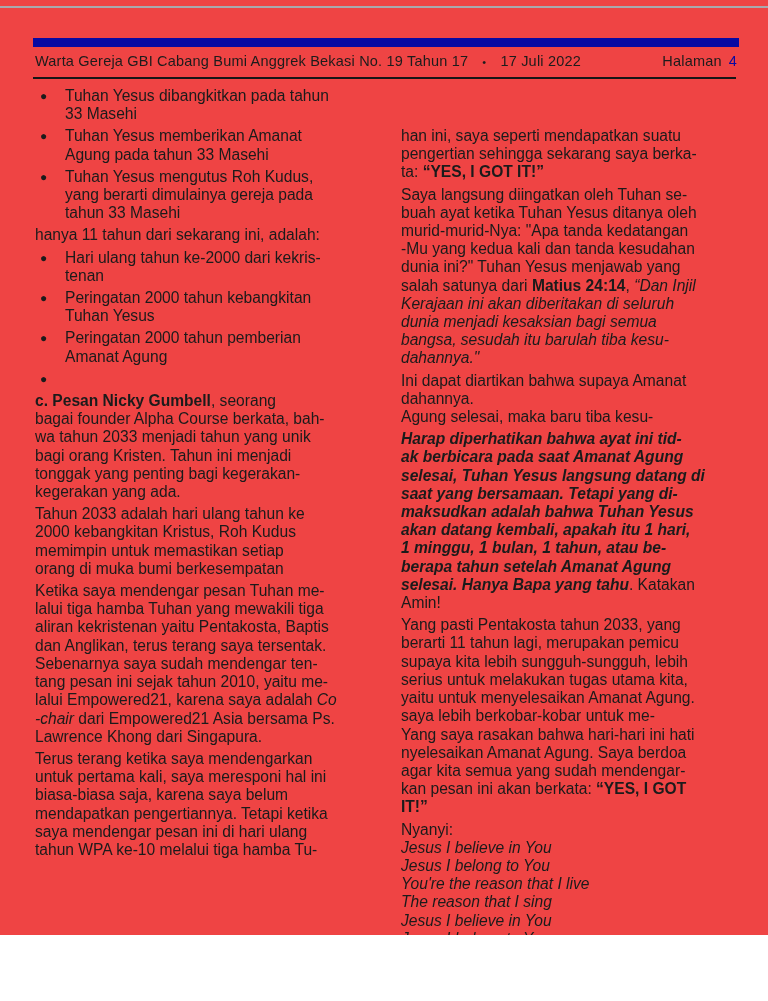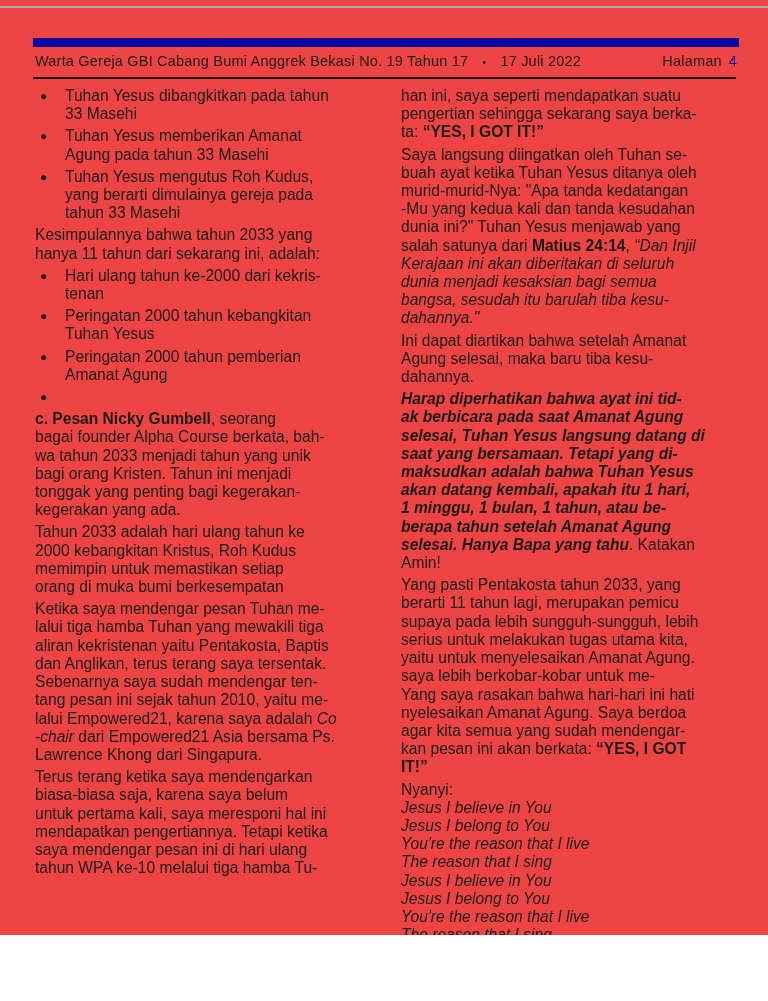--- a/index.html
+++ b/index.html
@@ -21,21 +21,21 @@
   .header-sep{margin:0 14px;font-size:11px;}
   .header-spacer{flex:1;}
   .page-num{margin-left:7px;}
   .header-rule{position:absolute;left:33px;top:77px;width:703px;height:2px;background:#161616;}
   .content{
     position:absolute;left:35px;top:87px;width:714px;
     display:flex;gap:19px;
     font-size:15.6px;line-height:18.2px;
   }
   .col-left{width:347px;flex:0 0 347px;}
-  .col-right{width:348px;flex:0 0 348px;}
+  .col-right{width:348px;flex:0 0 348px;margin-top:40px;}
   .para{margin:0 0 4px 0;}
   .bullet-item{display:flex;margin:0 0 4px 0;}
   .bullet-dot{flex:0 0 30px;width:30px;padding-left:5px;box-sizing:border-box;font-size:12px;}
   .bullet-text{flex:1;}
   .ln{white-space:nowrap;}
   .footer-bar{position:absolute;left:33px;top:945px;width:706px;height:9px;}
   .footer-text{
     position:absolute;left:47px;top:956px;
     font-size:18.5px;font-weight:bold;color:#000;
     letter-spacing:-0.2px;transform:scaleX(0.97);transform-origin:left center;
@@ -80,21 +80,20 @@
         </div>
         <div class="bullet-item">
           <span class="bullet-dot">●</span>
           <div class="bullet-text">
             <div class="ln">Tuhan Yesus mengutus Roh Kudus,</div>
             <div class="ln">yang berarti dimulainya gereja pada</div>
             <div class="ln">tahun 33 Masehi</div>
           </div>
         </div>
         <div class="para">
-          <div class="ln">Kesimpulannya bahwa tahun 2033 yang</div>
           <div class="ln">hanya 11 tahun dari sekarang ini, adalah:</div>
         </div>
         <div class="bullet-item">
           <span class="bullet-dot">●</span>
           <div class="bullet-text">
             <div class="ln">Hari ulang tahun ke-2000 dari kekris-</div>
             <div class="ln">tenan</div>
           </div>
         </div>
         <div class="bullet-item">
@@ -136,22 +135,22 @@
           <div class="ln">aliran kekristenan yaitu Pentakosta, Baptis</div>
           <div class="ln">dan Anglikan, terus terang saya tersentak.</div>
           <div class="ln">Sebenarnya saya sudah mendengar ten-</div>
           <div class="ln">tang pesan ini sejak tahun 2010, yaitu me-</div>
           <div class="ln">lalui Empowered21, karena saya adalah <i>Co</i></div>
           <div class="ln"><i>-chair</i> dari Empowered21 Asia bersama Ps.</div>
           <div class="ln">Lawrence Khong dari Singapura.</div>
         </div>
         <div class="para">
           <div class="ln">Terus terang ketika saya mendengarkan</div>
+          <div class="ln">untuk pertama kali, saya meresponi hal ini</div>
           <div class="ln">biasa-biasa saja, karena saya belum</div>
-          <div class="ln">untuk pertama kali, saya meresponi hal ini</div>
           <div class="ln">mendapatkan pengertiannya. Tetapi ketika</div>
           <div class="ln">saya mendengar pesan ini di hari ulang</div>
           <div class="ln">tahun WPA ke-10 melalui tiga hamba Tu-</div>
         </div>
       </div>
     <div class="col-right">
         <div class="para">
           <div class="ln">han ini, saya seperti mendapatkan suatu</div>
           <div class="ln">pengertian sehingga sekarang saya berka-</div>
           <div class="ln">ta: <b>“YES, I GOT IT!”</b></div>
@@ -162,40 +161,40 @@
           <div class="ln">murid-murid-Nya: "Apa tanda kedatangan</div>
           <div class="ln">-Mu yang kedua kali dan tanda kesudahan</div>
           <div class="ln">dunia ini?" Tuhan Yesus menjawab yang</div>
           <div class="ln">salah satunya dari <b>Matius 24:14</b>, <i>“Dan Injil</i></div>
           <div class="ln"><i>Kerajaan ini akan diberitakan di seluruh</i></div>
           <div class="ln"><i>dunia menjadi kesaksian bagi semua</i></div>
           <div class="ln"><i>bangsa, sesudah itu barulah tiba kesu-</i></div>
           <div class="ln"><i>dahannya."</i></div>
         </div>
         <div class="para">
-          <div class="ln">Ini dapat diartikan bahwa setelah Amanat</div>
+          <div class="ln">Ini dapat diartikan bahwa supaya Amanat</div>
+          <div class="ln">dahannya.</div>
           <div class="ln">Agung selesai, maka baru tiba kesu-</div>
-          <div class="ln">dahannya.</div>
         </div>
         <div class="para">
           <div class="ln"><b><i>Harap diperhatikan bahwa ayat ini tid-</i></b></div>
           <div class="ln"><b><i>ak berbicara pada saat Amanat Agung</i></b></div>
           <div class="ln"><b><i>selesai, Tuhan Yesus langsung datang di</i></b></div>
           <div class="ln"><b><i>saat yang bersamaan. Tetapi yang di-</i></b></div>
           <div class="ln"><b><i>maksudkan adalah bahwa Tuhan Yesus</i></b></div>
           <div class="ln"><b><i>akan datang kembali, apakah itu 1 hari,</i></b></div>
           <div class="ln"><b><i>1 minggu, 1 bulan, 1 tahun, atau be-</i></b></div>
           <div class="ln"><b><i>berapa tahun setelah Amanat Agung</i></b></div>
           <div class="ln"><b><i>selesai. Hanya Bapa yang tahu</i></b>. Katakan</div>
           <div class="ln">Amin!</div>
         </div>
         <div class="para">
           <div class="ln">Yang pasti Pentakosta tahun 2033, yang</div>
           <div class="ln">berarti 11 tahun lagi, merupakan pemicu</div>
-          <div class="ln">supaya pada lebih sungguh-sungguh, lebih</div>
+          <div class="ln">supaya kita lebih sungguh-sungguh, lebih</div>
           <div class="ln">serius untuk melakukan tugas utama kita,</div>
           <div class="ln">yaitu untuk menyelesaikan Amanat Agung.</div>
           <div class="ln">saya lebih berkobar-kobar untuk me-</div>
           <div class="ln">Yang saya rasakan bahwa hari-hari ini hati</div>
           <div class="ln">nyelesaikan Amanat Agung. Saya berdoa</div>
           <div class="ln">agar kita semua yang sudah mendengar-</div>
           <div class="ln">kan pesan ini akan berkata: <b>“YES, I GOT</b></div>
           <div class="ln"><b>IT!”</b></div>
         </div>
         <div class="para">

